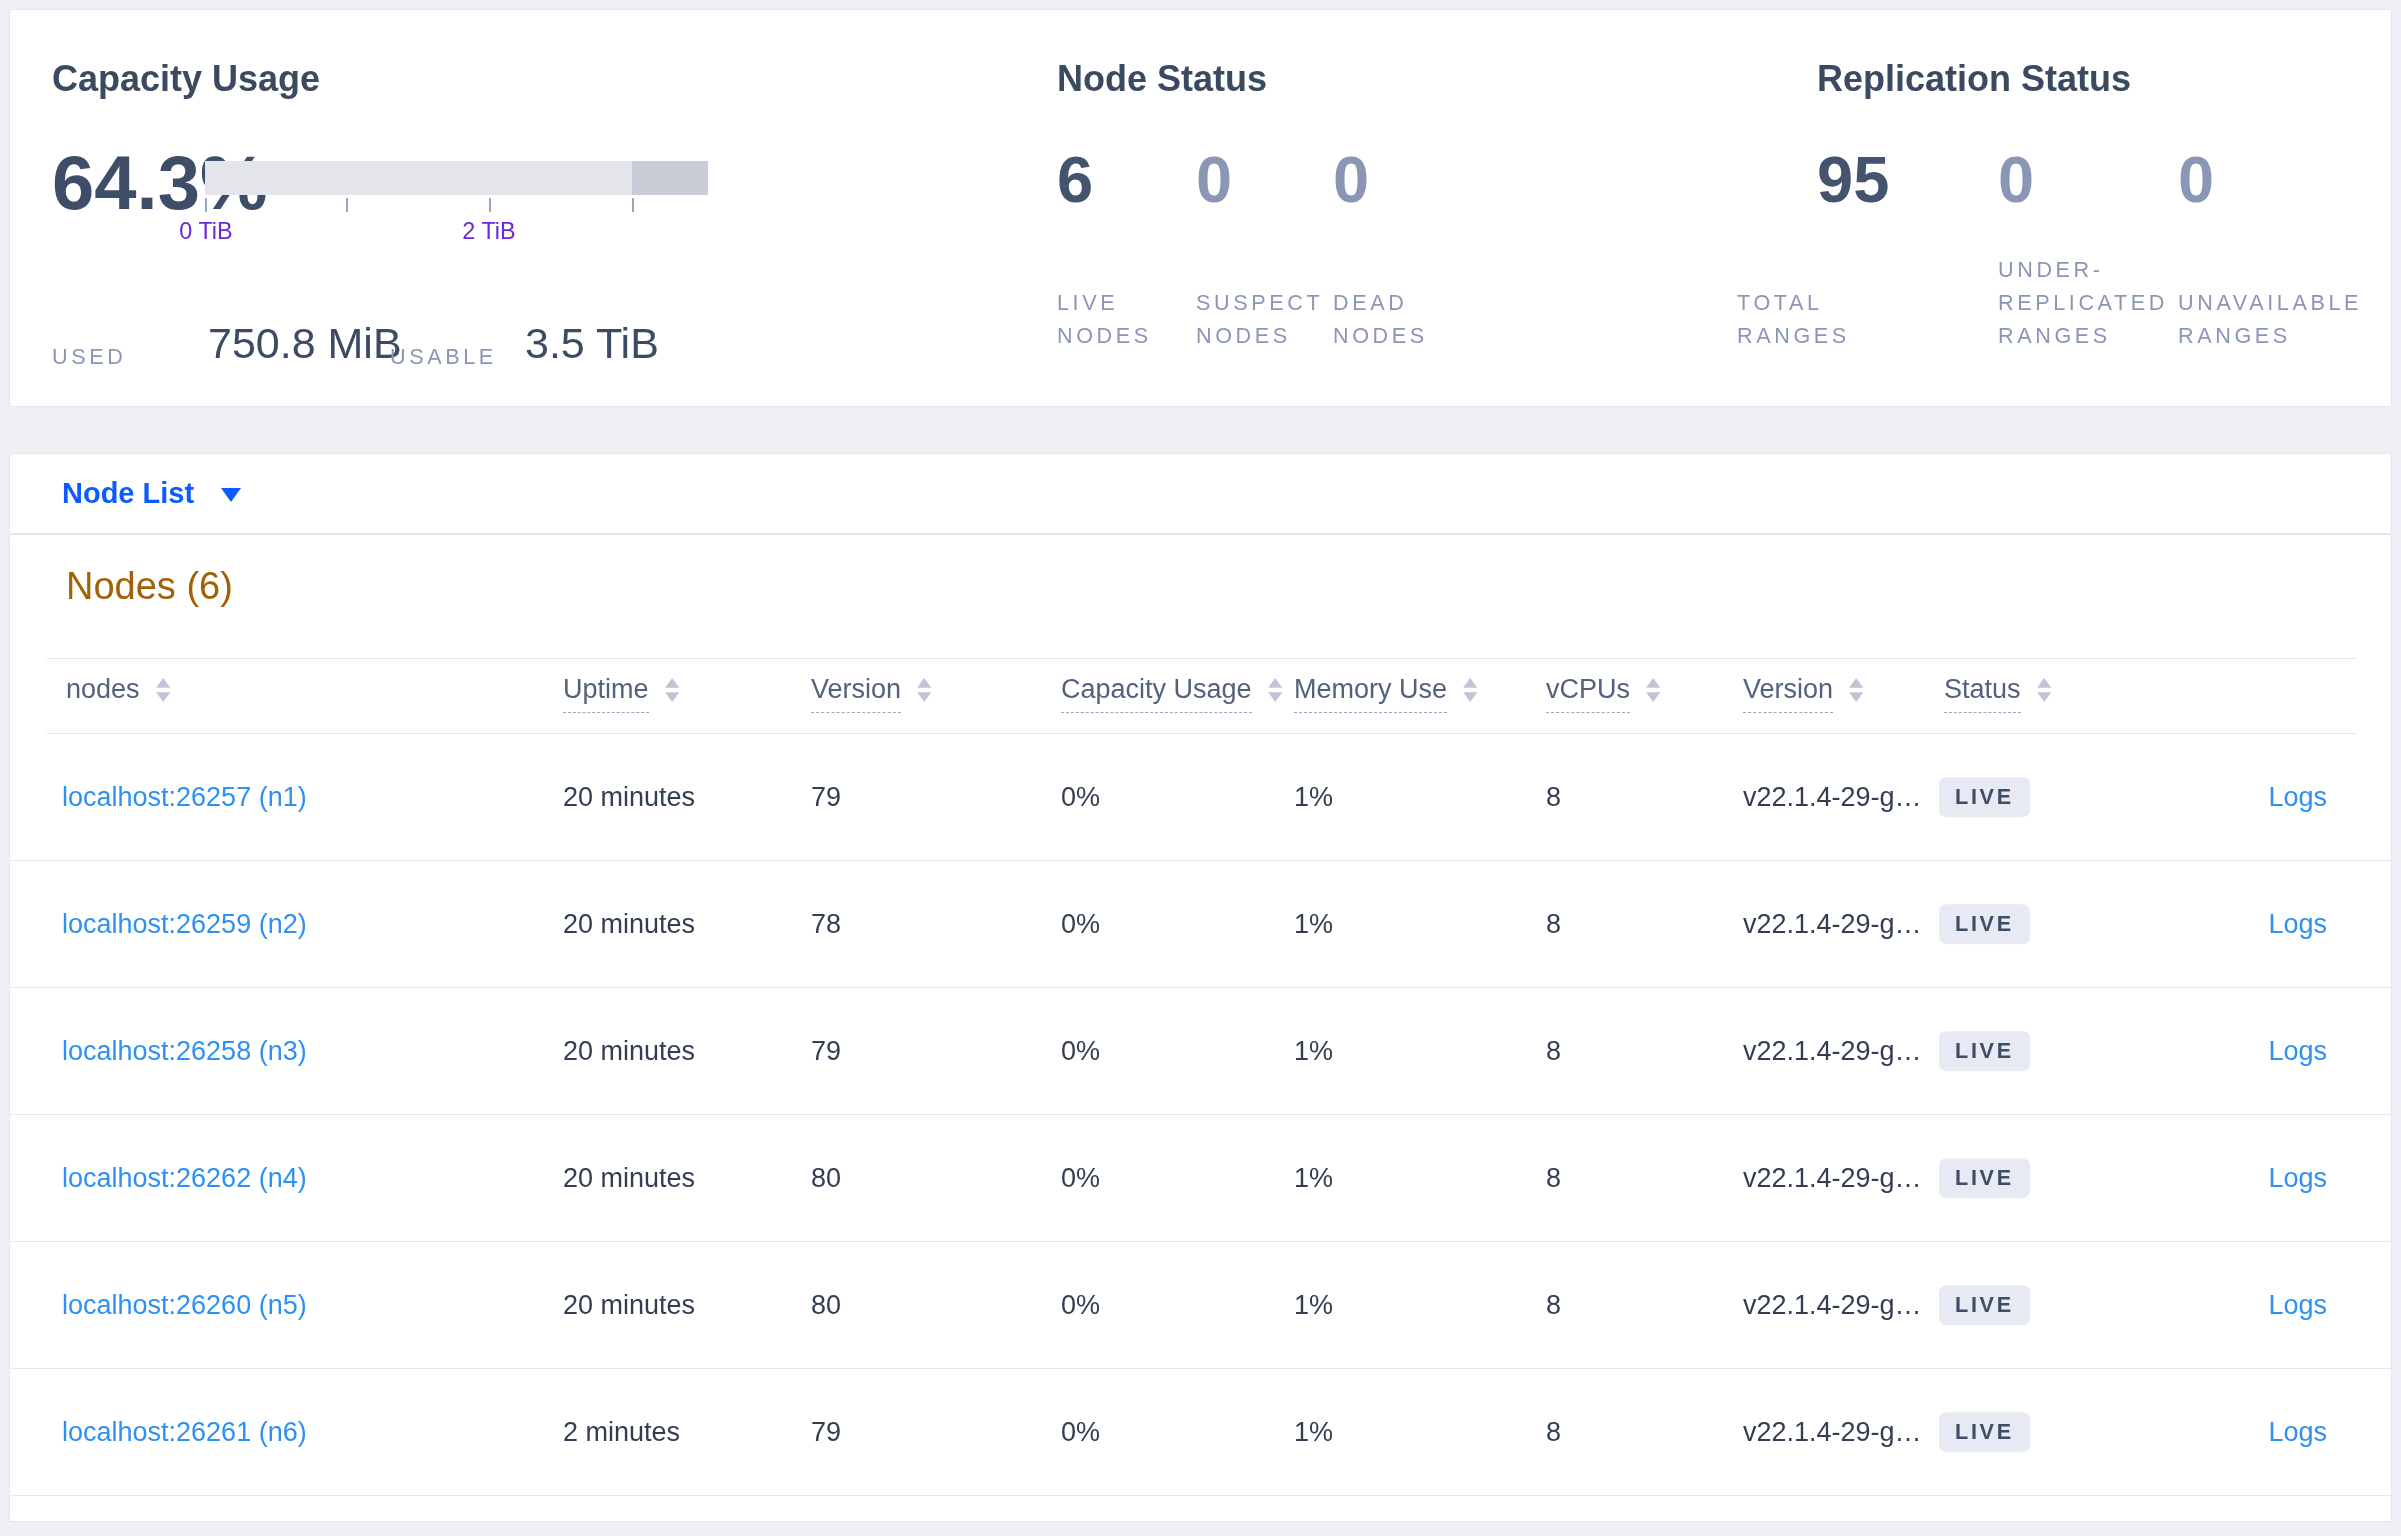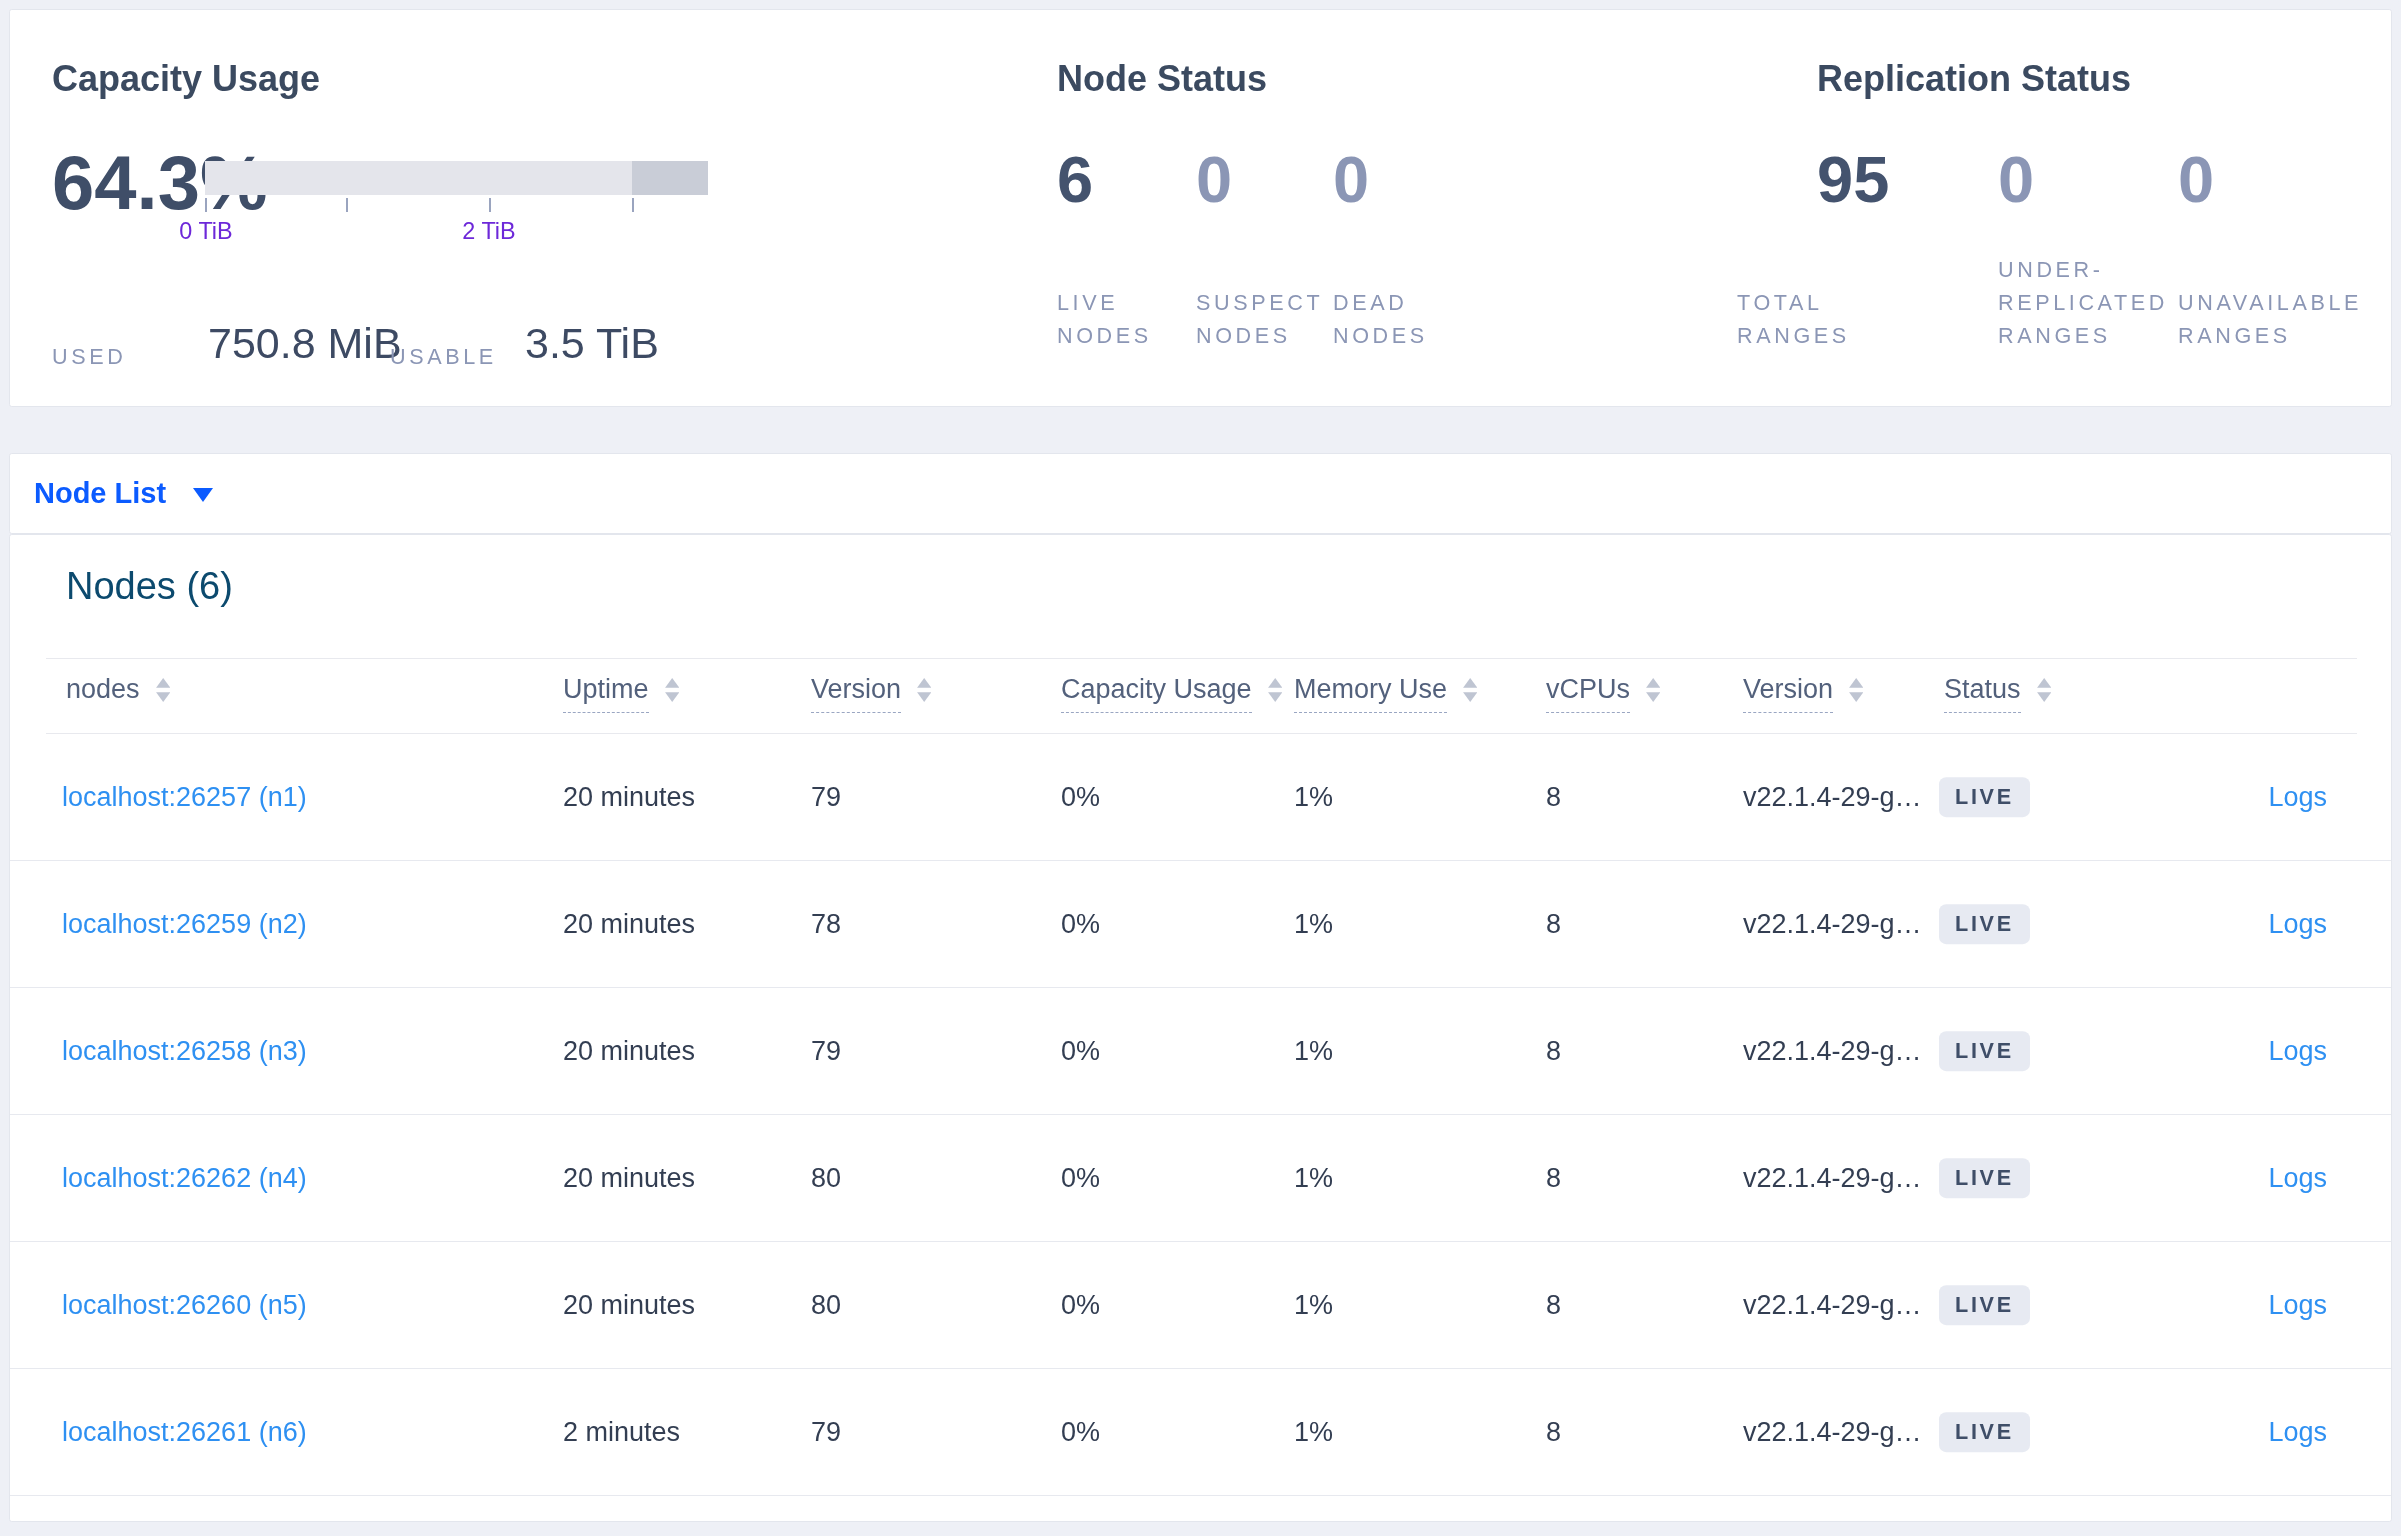--- a/index.html
+++ b/index.html
@@ -23,27 +23,27 @@
   .tick-label{position:absolute;top:208px;width:108px;text-align:center;font-size:23.4px;color:#6d28d9}
   .caps{font-size:21.6px;letter-spacing:3.6px;color:#8b96b5;line-height:33px}
   .kv-label{position:absolute;top:330px}
   .kv-value{position:absolute;top:310px;font-size:43px;font-weight:400;color:#3d4a63;line-height:1.1}
   .big{position:absolute;top:137px;font-size:65px;font-weight:600;line-height:1}
   .big.dark{color:#44536e}
   .big.light{color:#8b96b5}
   .statlabel{position:absolute;bottom:54px}
 
   
-  .nodelist-inner{display:flex;align-items:center;padding-left:24px}
+  .nodelist-inner{display:flex;align-items:center;padding-left:52px}
   .nodelist-label{font-size:29px;font-weight:600;color:#0b5bff;line-height:1}
   .caret-down{width:0;height:0;margin-left:27px;margin-top:3.6px;
     border-left:10.8px solid transparent;border-right:10.8px solid transparent;border-top:14.4px solid #0b5bff}
 
   
-  .nodes-title{position:absolute;left:56px;top:31px;font-size:38px;font-weight:500;color:#0c4a6e;line-height:1.1}
+  .nodes-title{position:absolute;left:56px;top:31px;font-size:38px;font-weight:500;color:#a16207;line-height:1.1}
   .hdiv{position:absolute;left:36px;right:34px;height:0.9px;background:#e8e9ee}
   .hdiv.under-title{top:123px}
   .hdiv.under-header{top:198px}
   .header-cell{position:absolute;top:138px;display:flex;align-items:flex-start;cursor:pointer}
   .header-text{font-size:27px;color:#53617c;line-height:1.2;padding-bottom:6.3px}
   .header-text.dashed{border-bottom:1.8px dashed #9aa6c2}
   .sort{margin-left:16px;margin-top:5.4px;flex:none}
   .rows{position:absolute;left:0;top:199px;width:100%}
   .trow{position:relative;height:126px;border-bottom:0.9px solid #e7e9ef}
   .cell{position:absolute;top:50%;transform:translateY(-50%);font-size:27px;color:#333e52;white-space:nowrap}

